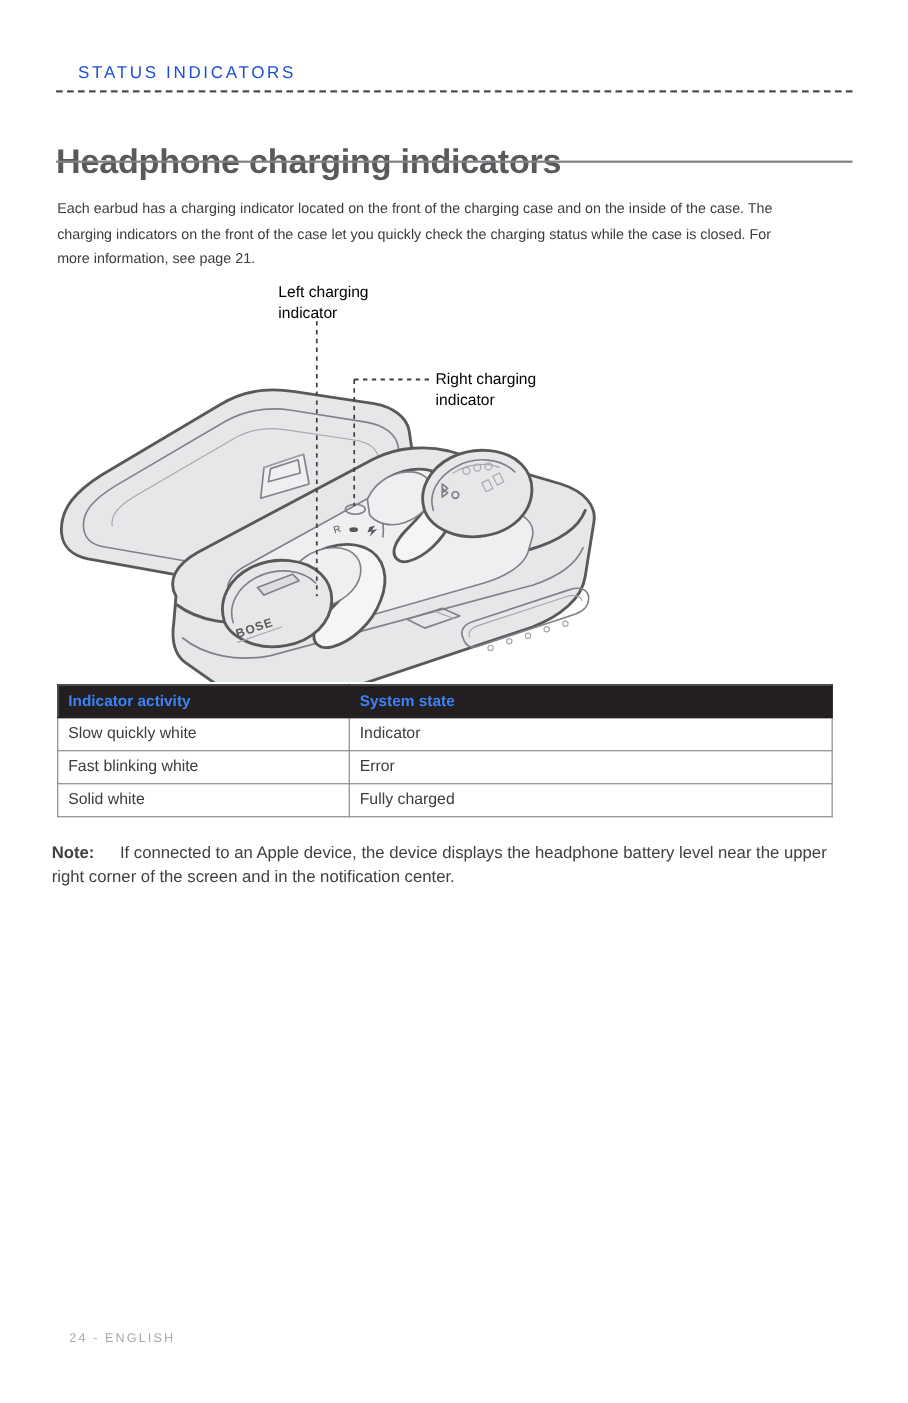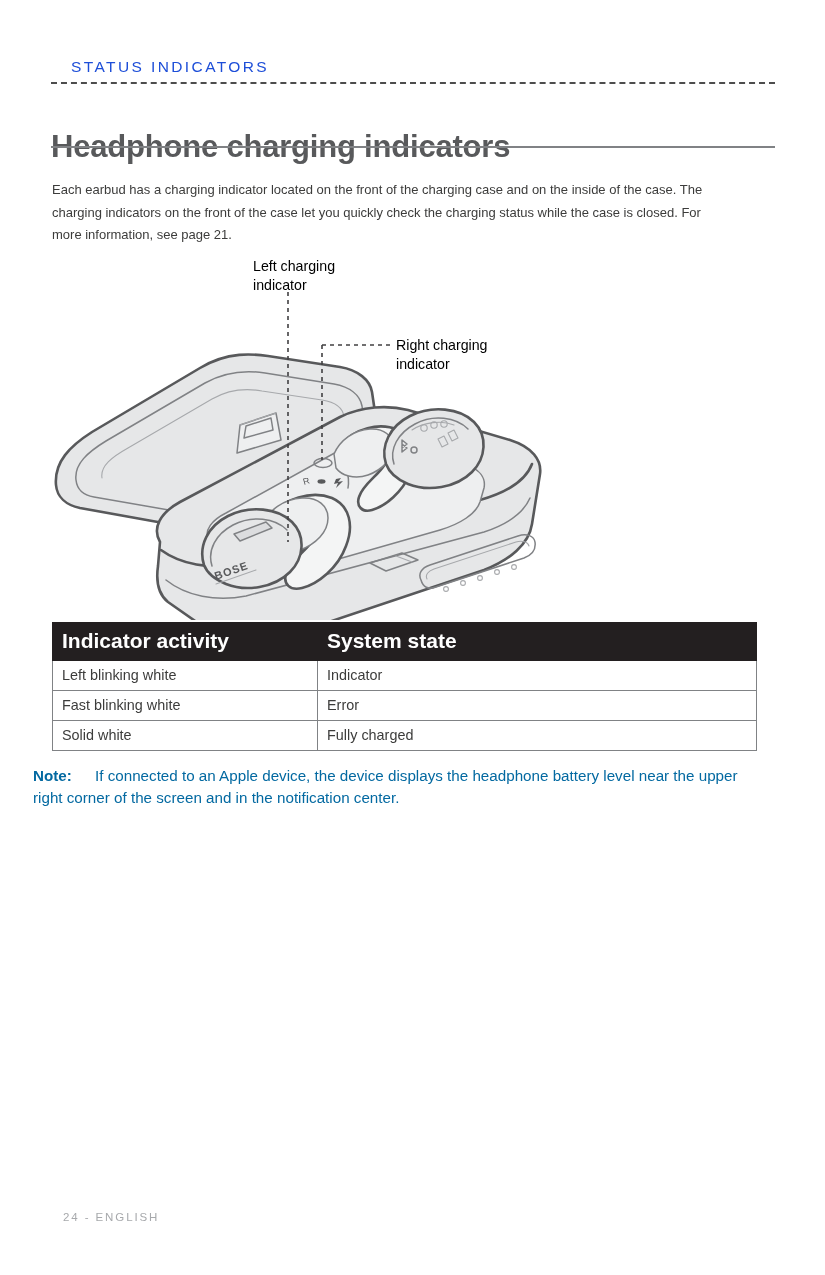--- a/index.html
+++ b/index.html
@@ -104,43 +104,43 @@
     table-layout: fixed;
   }
   .data-table th,
   .data-table td {
     border: 1px solid #808285;
     text-align: left;
     font-weight: normal;
   }
   .data-table thead th {
     background: #231f20;
-    color: #ffffff;
+    color: #3b82f6;
     font-weight: bold;
-    font-size: 21px;
+    font-size: 14px;
     padding: 6px 9px 7px 9px;
     border-color: #231f20;
   }
   .data-table tbody td {
     font-size: 14.4px;
     color: #3c3c3b;
     padding: 6px 9px 7px 9px;
     background: #ffffff;
   }
   .col-activity { width: 246px; }
 
   
   .note {
     position: absolute;
-    left: 33px;
+    left: 47px;
     top: 765px;
     width: 712px;
     font-size: 15.2px;
     line-height: 22px;
-    color: #0369a1;
+    color: #404040;
   }
   .note-label {
     font-weight: bold;
     float: left;
     width: 62px;
   }
   .note-body {
     display: block;
   }
 
@@ -342,21 +342,21 @@
 
   <table class="data-table">
     <thead>
       <tr>
         <th class="col-activity">Indicator activity</th>
         <th>System state</th>
       </tr>
     </thead>
     <tbody>
       <tr>
-        <td>Left blinking white</td>
+        <td>Slow quickly white</td>
         <td>Indicator</td>
       </tr>
       <tr>
         <td>Fast blinking white</td>
         <td>Error</td>
       </tr>
       <tr>
         <td>Solid white</td>
         <td>Fully charged</td>
       </tr>

